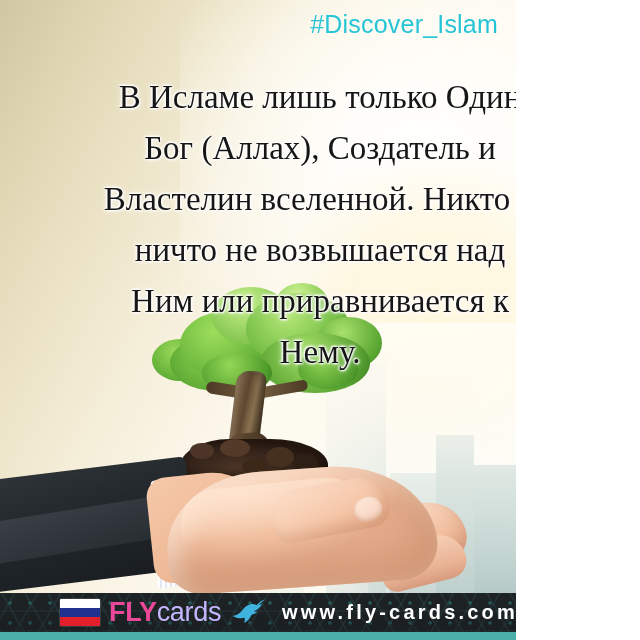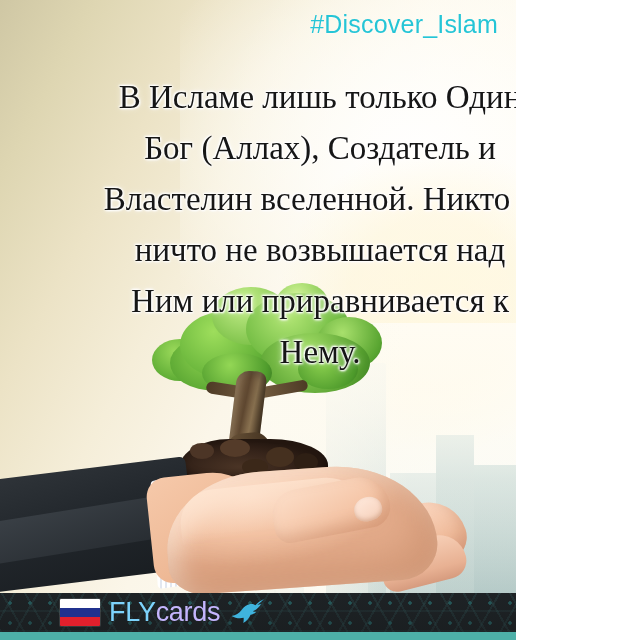--- a/index.html
+++ b/index.html
@@ -237,21 +237,21 @@
     box-shadow:0 0 0 1px rgba(255,255,255,.12);
   }
   .flag i { display:block; height:33.34%; width:100%; }
   .flag .w { background:#ffffff; }
   .flag .b { background:#20318f; }
   .flag .r { background:#e1202c; }
   .brandname {
     font-family:"Liberation Sans", sans-serif;
     font-size:27px; letter-spacing:-.3px;
   }
-  .brandname .fly { color:#7dd3fc; }
+  .brandname .fly { color:#ec4899;font-weight:bold; }
   .brandname .cards { color:#c4b5fd; }
   .bird { margin-left:2px; display:block; }
   .url {
     position:absolute; left:0; top:0; width:640px; height:39px;
     display:flex; align-items:center; justify-content:center;
     padding-left:160px;
     font-family:"Liberation Sans", sans-serif;
     font-size:20px; font-weight:700; letter-spacing:3.2px;
     color:#ffffff;
   }
@@ -344,16 +344,17 @@
       <span class="bird">
         <svg width="34" height="26" viewBox="0 0 34 26" aria-hidden="true">
           <path d="M33 1c-3 1.3-6 3.6-8.6 6.3-1.4-1.1-3.2-1.6-5-1.3C15.8 6.5 12.8 9 10.6 12
                    8.2 15.3 4.6 17.3 0.6 17.9c3.6 2.2 8 2.9 12 1.9 0.2 1.8 0.1 3.7-0.4 5.2
                    3.4-1.8 6-4.8 7.4-8.3 2.2-0.3 4.3-1.3 5.9-2.9-1.3 0.1-2.6-0.1-3.8-0.6
                    3.7-1.3 6.7-4 8.4-7.5-1.2 0.6-2.5 1-3.8 1.1C28.9 5 31.2 3.2 33 1z" fill="#3fb3dd"></path>
         </svg>
       </span>
     </div>
 
+    <div class="url">www.fly-cards.com</div>
     <div class="footer-bar"></div>
   </div>
 
 </div>
 
 </body></html>

